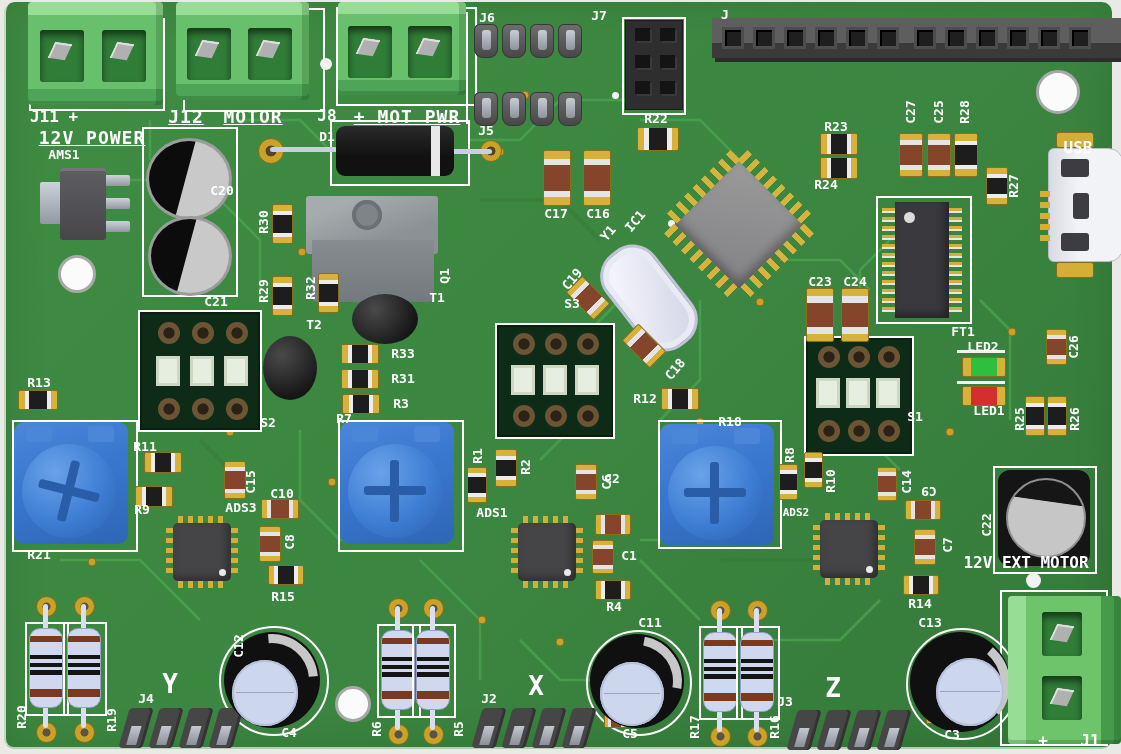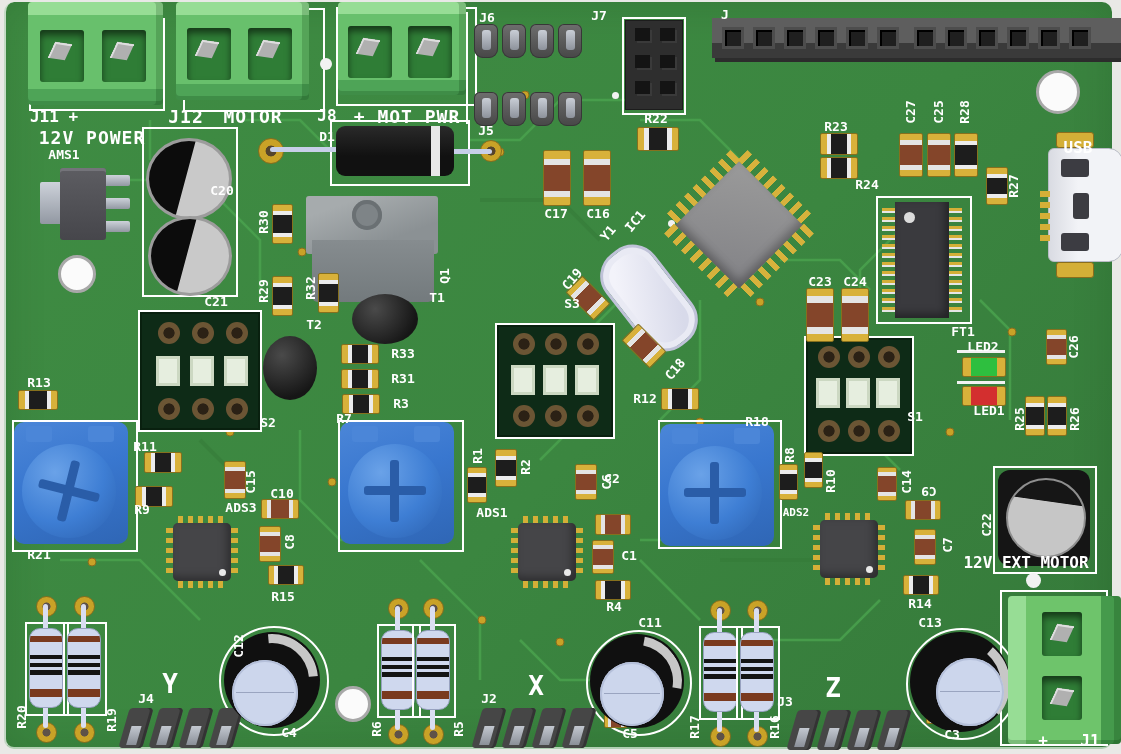--- a/index.html
+++ b/index.html
@@ -8,21 +8,21 @@
   #board{position:absolute;left:4px;top:2px;width:1106px;height:745px;border-radius:10px;
          background:linear-gradient(135deg,#3f8c43 0%,#3b8640 55%,#35793a 100%);
          border-left:2px solid rgba(255,255,255,.7);border-bottom:2px solid rgba(255,255,255,.6);
          box-shadow:inset 0 0 40px rgba(0,40,0,.15);}
   #traces{position:absolute;left:0;top:0;z-index:2;pointer-events:none;}
   .lbl{position:absolute;z-index:40;color:#fff;font-weight:700;font-size:13px;line-height:1;
        white-space:nowrap;transform:translate(-50%,-50%);}
   .lbl.v{transform:translate(-50%,-50%) rotate(-90deg);}
   .lbl.d{transform:translate(-50%,-50%) rotate(-50deg);}
   .lbl.r180{transform:translate(-50%,-50%) rotate(180deg);}
-  .lbl.big{font-size:18px;letter-spacing:1px;}
+  .lbl.big{font-size:18px;letter-spacing:1px;text-decoration:underline;}
   .lbl.mid{font-size:16px;}
   .lbl.axis{font-size:26px;}
   .silk{position:absolute;z-index:5;border:2px solid #fff;background:transparent;}
   .silkc{border-radius:50%;}
   .hole{position:absolute;z-index:8;border-radius:50%;background:#fbfbfb;border:3px solid #a8a8a8;}
   .wdot{position:absolute;z-index:8;border-radius:50%;background:#f2f2f2;}
   .gpad{position:absolute;z-index:6;border-radius:50%;
         background:radial-gradient(circle,#55442c 0 30%,#c9a227 34%);border:1px solid #8a6d1c;}
   
   .tblock{position:absolute;z-index:12;border-radius:4px;
@@ -554,21 +554,21 @@
   <span class="lbl big" style="left:253px;top:117px">MOTOR</span>
   <span class="lbl mid" style="left:327px;top:116px">J8</span>
   <span class="lbl big" style="left:407px;top:117px">+ MOT PWR</span>
   <span class="lbl" style="left:327px;top:136px">D1</span>
   <span class="lbl" style="left:487px;top:17px">J6</span>
   <span class="lbl" style="left:599px;top:15px">J7</span>
   <span class="lbl" style="left:486px;top:130px">J5</span>
   <span class="lbl" style="left:656px;top:118px">R22</span>
   <span class="lbl" style="left:725px;top:14px">J</span>
   <span class="lbl" style="left:836px;top:126px">R23</span>
-  <span class="lbl" style="left:867px;top:184px">R24</span>
+  <span class="lbl" style="left:826px;top:184px">R24</span>
   <span class="lbl v" style="left:910px;top:112px">C27</span>
   <span class="lbl v" style="left:938px;top:112px">C25</span>
   <span class="lbl v" style="left:964px;top:112px">R28</span>
   <span class="lbl mid" style="left:1078px;top:148px">USB</span>
   <span class="lbl v" style="left:1013px;top:186px">R27</span>
   <span class="lbl" style="left:222px;top:190px">C20</span>
   <span class="lbl v" style="left:263px;top:222px">R30</span>
   <span class="lbl" style="left:216px;top:301px">C21</span>
   <span class="lbl v" style="left:263px;top:291px">R29</span>
   <span class="lbl v" style="left:310px;top:288px">R32</span>
@@ -590,21 +590,21 @@
   <span class="lbl" style="left:283px;top:596px">R15</span>
   <span class="lbl" style="left:39px;top:554px">R21</span>
   <span class="lbl v" style="left:477px;top:456px">R1</span>
   <span class="lbl v" style="left:525px;top:467px">R2</span>
   <span class="lbl" style="left:492px;top:512px">ADS1</span>
   <span class="lbl v" style="left:606px;top:482px">C6</span>
   <span class="lbl" style="left:612px;top:478px">C2</span>
   <span class="lbl" style="left:629px;top:555px">C1</span>
   <span class="lbl" style="left:614px;top:606px">R4</span>
   <span class="lbl" style="left:645px;top:398px">R12</span>
-  <span class="lbl" style="left:757px;top:421px">R18</span>
+  <span class="lbl" style="left:730px;top:421px">R18</span>
   <span class="lbl v" style="left:789px;top:455px">R8</span>
   <span class="lbl v" style="left:830px;top:481px">R10</span>
   <span class="lbl" style="left:796px;top:512px;font-size:11px">ADS2</span>
   <span class="lbl v" style="left:906px;top:482px">C14</span>
   <span class="lbl r180" style="left:929px;top:491px">C9</span>
   <span class="lbl v" style="left:947px;top:545px">C7</span>
   <span class="lbl" style="left:920px;top:603px">R14</span>
   <span class="lbl" style="left:930px;top:622px">C13</span>
   <span class="lbl v" style="left:986px;top:525px">C22</span>
   <span class="lbl mid" style="left:1026px;top:563px">12V EXT MOTOR</span>

